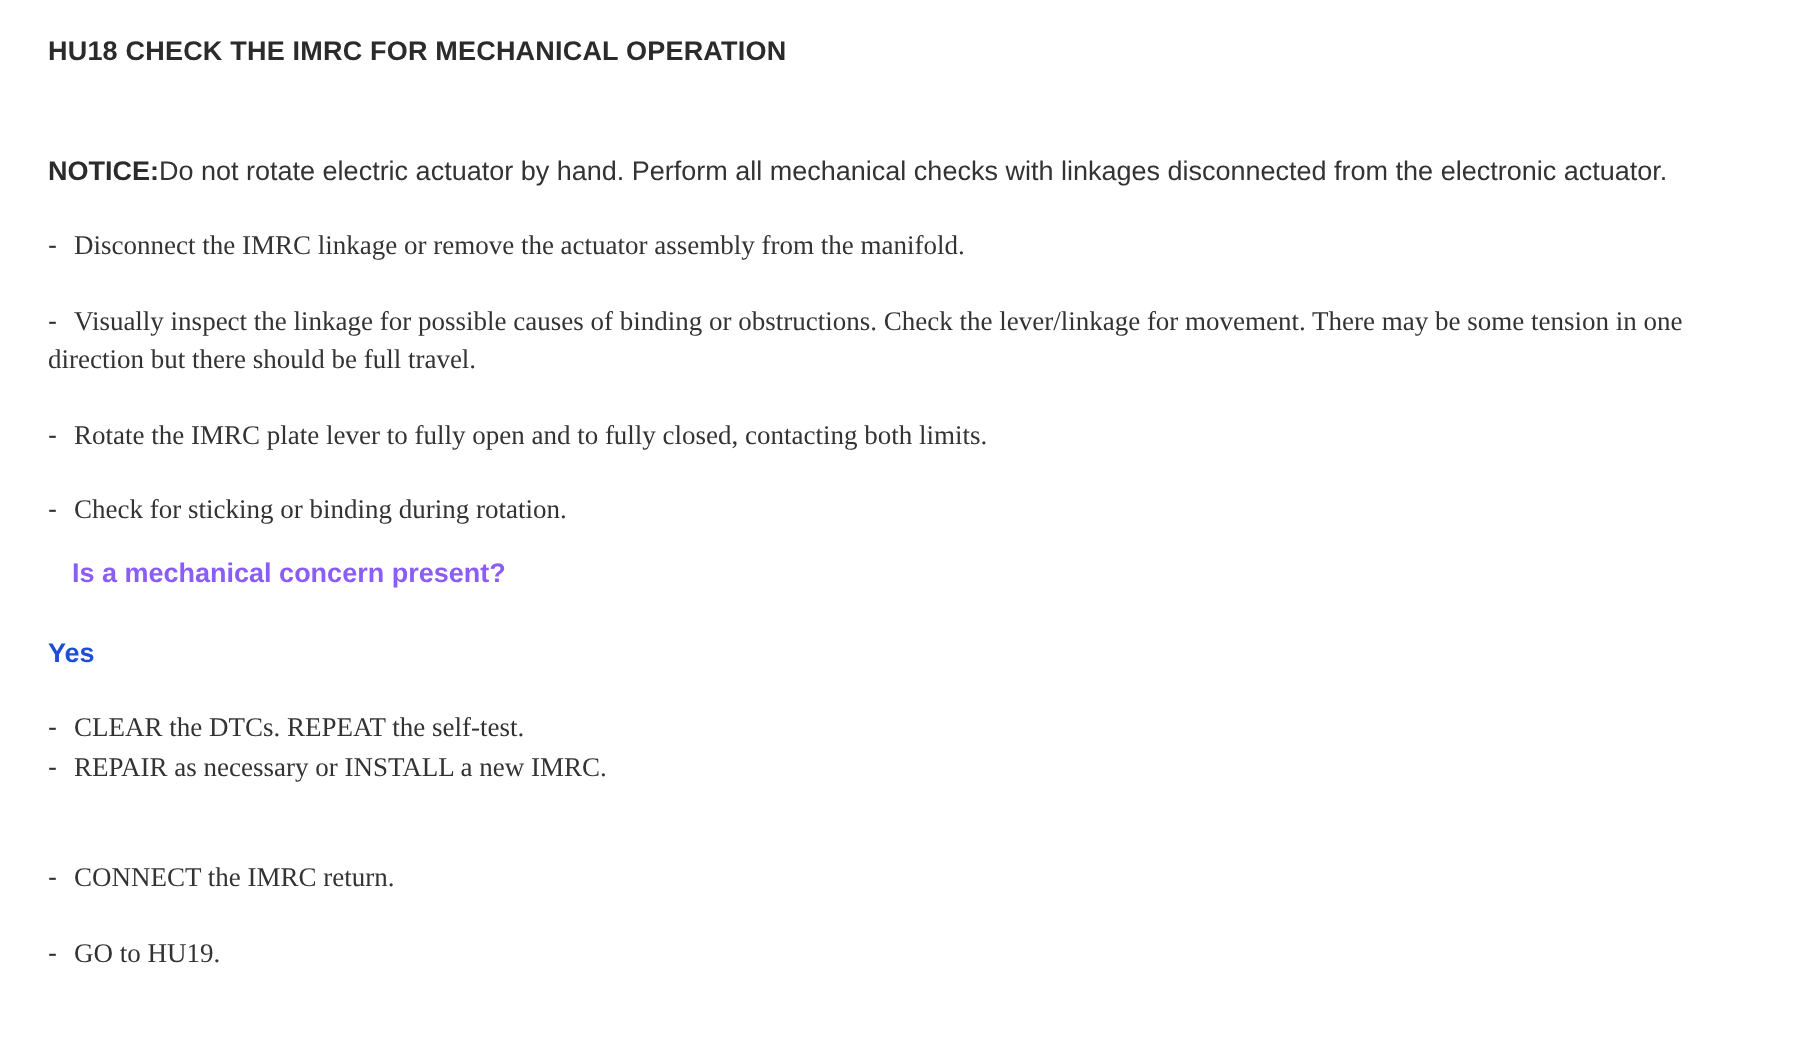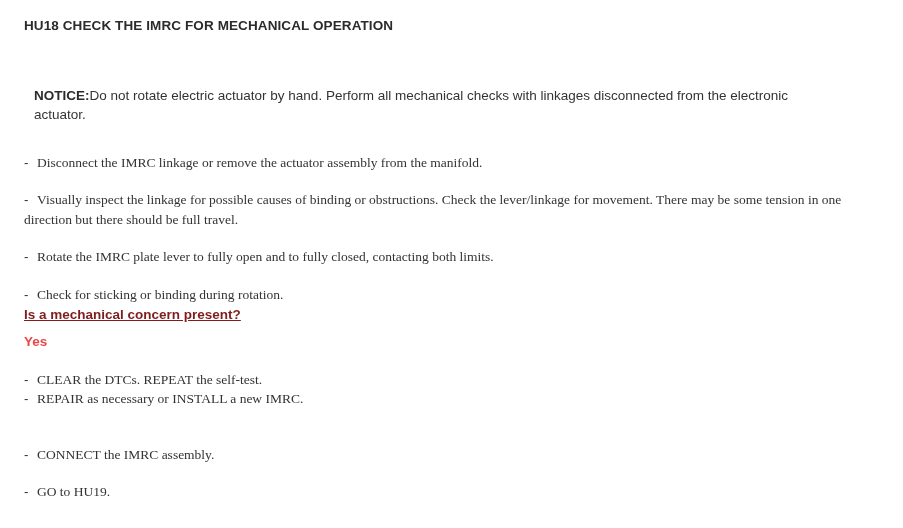--- a/index.html
+++ b/index.html
@@ -26,21 +26,21 @@
     font-size: 13.5px;
     color: #2b2b2b;
     margin: 6px 0 0 0;
     letter-spacing: 0.1px;
   }
   .spacer-lg { height: 40px; }
   .notice-block {
     margin: 0 0 0 0;
   }
   .notice-line {
-    margin: 10px;
+    margin: 0;
     padding: 0;
   }
   .lead {
     font-weight: bold;
     color: #2b2b2b;
   }
   .gap-18 { height: 18px; }
   .gap-8  { height: 8px; }
   .bullet {
     display: block;
@@ -51,27 +51,26 @@
     display: inline-block;
     width: 13px;
     color: #333333;
   }
   .bullet .btext {
     display: inline;
     font-family: Liberation Serif, serif;
   }
   .question {
     font-weight: bold;
-    color: #7f1d1d;
-    margin: 0;
-    text-decoration: underline;
+    color: #8b5cf6;
+    margin: 12px;
   }
   .answer {
     font-weight: bold;
-    color: #ef4444;
+    color: #1d4ed8;
     margin: 0;
   }
 </style>
 </head>
 <body>
 
 <div class="page">
 
   <div class="doc-title">HU18 CHECK THE IMRC FOR MECHANICAL OPERATION</div>
 
@@ -121,21 +120,21 @@
   <div class="bullet">
     <span class="dash">-</span><span class="btext">REPAIR as necessary or INSTALL a new IMRC.</span>
   </div>
 
   <div class="gap-18"></div>
 
 
   <div class="gap-18"></div>
 
   <div class="bullet">
-    <span class="dash">-</span><span class="btext">CONNECT the IMRC assembly.</span>
+    <span class="dash">-</span><span class="btext">CONNECT the IMRC return.</span>
   </div>
 
   <div class="gap-18"></div>
 
   <div class="bullet">
     <span class="dash">-</span><span class="btext">GO to HU19.</span>
   </div>
 
 </div>
 

